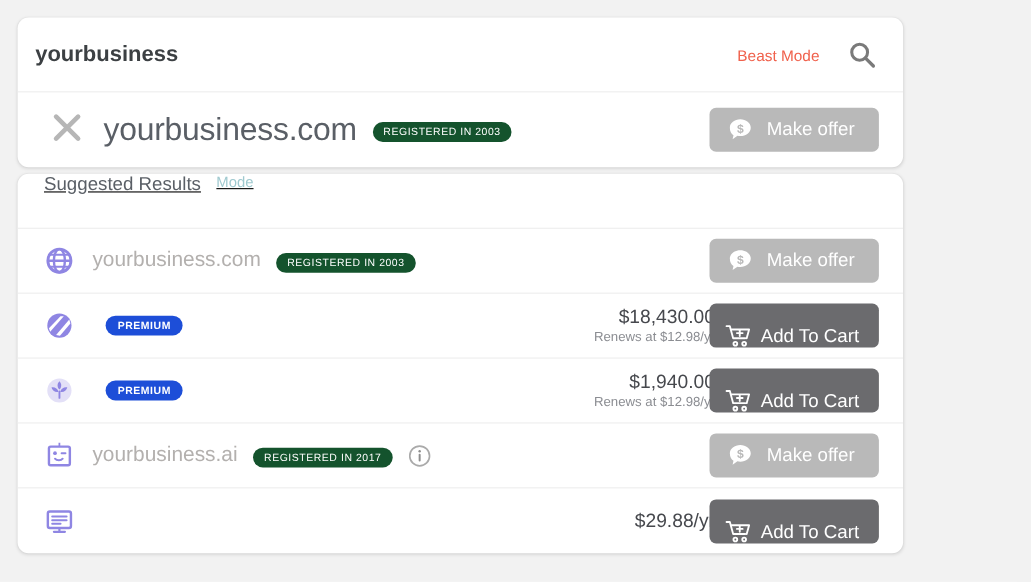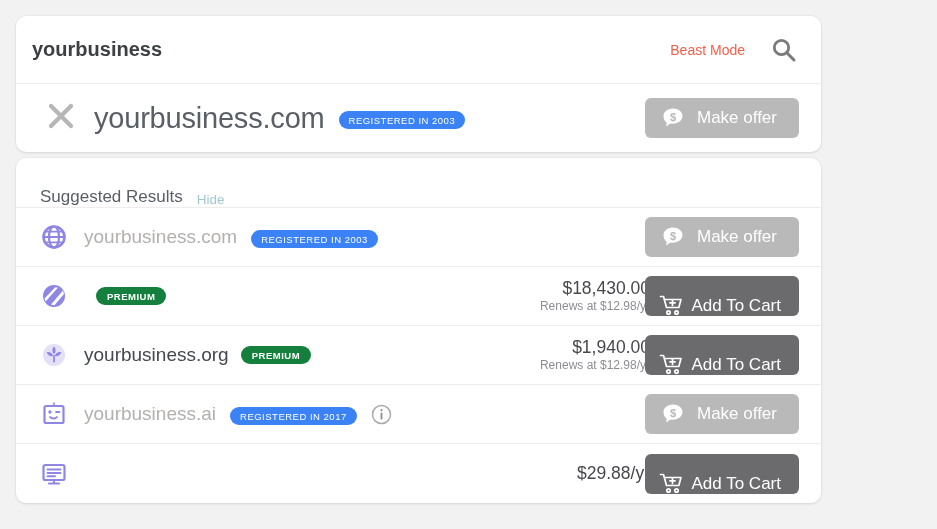--- a/index.html
+++ b/index.html
@@ -93,27 +93,27 @@
   .badge {
     display: inline-block;
     border-radius: 10px;
     font-size: 9.5px;
     letter-spacing: 0.5px;
     color: #ffffff;
     white-space: nowrap;
     line-height: 1;
   }
   .badge-registered {
-    background: #3b82f6;
+    background: #14532d;
     padding: 5px 10px 4px 10px;
     margin-left: 14px;
     margin-top: 4px;
   }
   .badge-premium {
-    background: #15803d;
+    background: #1d4ed8;
     padding: 5px 11px 4px 11px;
     margin-left: 12px;
     font-weight: bold;
     font-size: 9.5px;
   }
 
   
   .btn {
     display: inline-flex;
     align-items: center;
@@ -139,24 +139,25 @@
     font-size: 17px;
     align-items: flex-end;
   }
   .btn-cart .btn-ico { margin-right: 9px; }
   .btn-ico { display: flex; align-items: center; }
 
   
   .suggested-head {
     height: 50px;
     display: flex;
-    align-items: flex-end;
+    align-items: flex-start;
     padding: 0 24px;
     box-sizing: border-box;
     border-bottom: 1px solid #ededed;
+    text-decoration: underline;
   }
   .suggested-title {
     font-size: 17px;
     color: #5a5f66;
     font-weight: 300;
   }
   .hide-link {
     font-size: 13.5px;
     color: #9fc9cf;
     margin-left: 14px;
@@ -258,21 +259,21 @@
         </span>
         <span>Make offer</span>
       </button>
     </div>
   </div>
 
   <div class="card">
 
     <div class="suggested-head">
       <span class="suggested-title">Suggested Results</span>
-      <span class="hide-link">Hide</span>
+      <span class="hide-link">Mode</span>
     </div>
 
     <div class="result-row">
       <div class="row-left">
         <span class="tld-icon">
           <svg width="26" height="26" viewBox="0 0 26 26">
             <circle cx="13" cy="13" r="10.5" fill="none" stroke="#8f86e3" stroke-width="2.6"></circle>
             <ellipse cx="13" cy="13" rx="5" ry="10.5" fill="none" stroke="#8f86e3" stroke-width="2.2"></ellipse>
             <line x1="2.5" y1="13" x2="23.5" y2="13" stroke="#8f86e3" stroke-width="2.2"></line>
             <line x1="4.5" y1="7.6" x2="21.5" y2="7.6" stroke="#8f86e3" stroke-width="1.8"></line>
@@ -331,21 +332,20 @@
       <div class="row-left">
         <span class="tld-icon">
           <svg width="26" height="26" viewBox="0 0 26 26">
             <circle cx="13" cy="13" r="11" fill="#e3e0f7"></circle>
             <path d="M13 4.5c2.2 2.2 2.2 5.5 0 7.7-2.2-2.2-2.2-5.5 0-7.7z" fill="#8f86e3"></path>
             <path d="M5.8 10.2c2.9-0.6 5.6 1.1 6.4 3.9-2.9 0.7-5.6-1-6.4-3.9z" fill="#8f86e3"></path>
             <path d="M20.2 10.2c-0.8 2.9-3.5 4.6-6.4 3.9 0.8-2.8 3.5-4.5 6.4-3.9z" fill="#8f86e3"></path>
             <rect x="12.2" y="13" width="1.7" height="7.6" rx="0.8" fill="#8f86e3"></rect>
           </svg>
         </span>
-        <span class="row-domain">yourbusiness.org</span>
         <span class="badge badge-premium">PREMIUM</span>
       </div>
       <div class="price-block">
         <div class="price-main">$1,940.00</div>
         <div class="price-sub">Renews at $12.98/yr</div>
       </div>
       <div class="action-slot">
         <button class="btn btn-cart">
           <span class="btn-ico">
             <svg width="24" height="22" viewBox="0 0 24 22" fill="none" stroke="#ffffff" stroke-width="1.7" stroke-linecap="round" stroke-linejoin="round">

